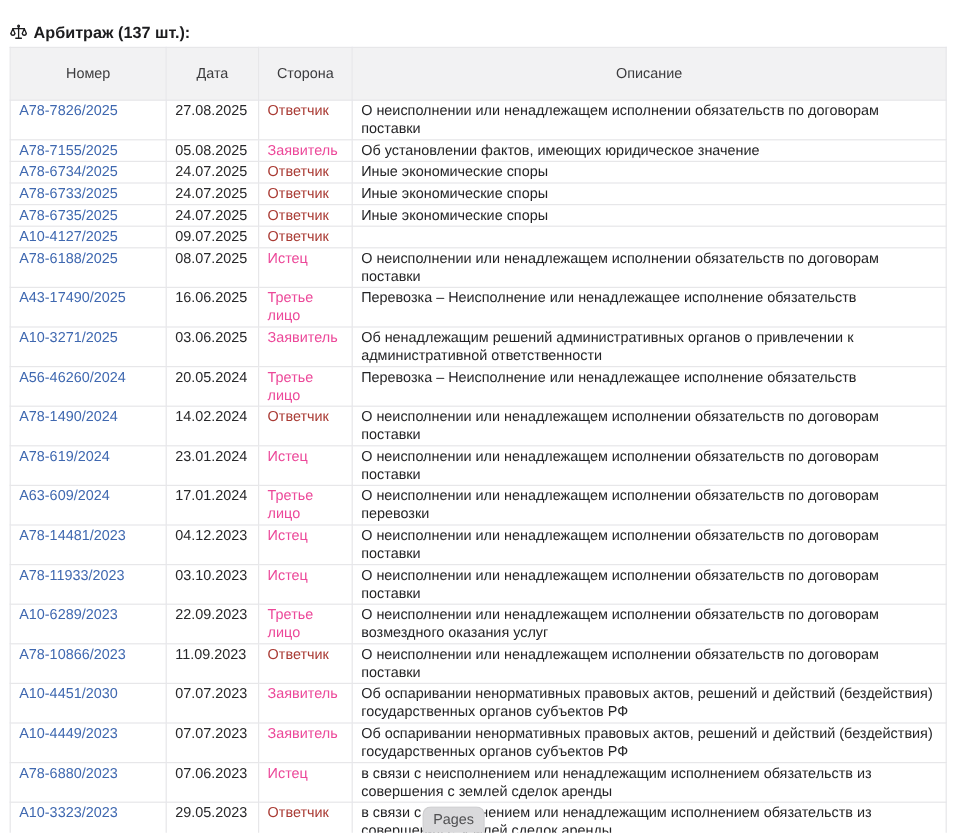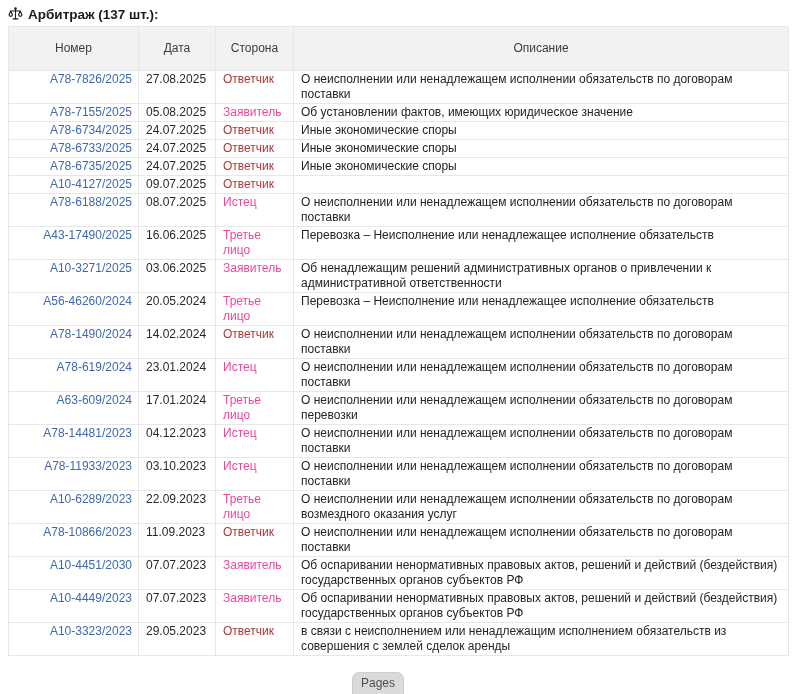--- a/index.html
+++ b/index.html
@@ -7,21 +7,21 @@
     width: 800px; height: 694px;
     background: #ffffff;
     font-family: "Liberation Sans", "DejaVu Sans", sans-serif;
     font-size: 12px;
     color: #232325;
     overflow: hidden;
     position: relative;
   }
   .title-row {
     display: flex; align-items: center;
-    padding: 6px 0 4px 8px;
+    padding: 19px 0 4px 8px;
     height: 16px;
     font-size: 13.5px; font-weight: 700; color: #1c1c1e;
   }
   .title-row .icon { display: inline-flex; margin-right: 5px; }
   table.cases {
     border-collapse: collapse;
     table-layout: fixed;
     width: 780px;
     margin-left: 8px;
   }
@@ -32,21 +32,21 @@
     padding: 1px 6px 1px 7px;
     overflow: hidden;
   }
   table.cases thead th {
     background: var(--header-bg, #f2f2f3);
     font-weight: 400;
     color: #3c3c3e;
     text-align: center;
     padding: 14px 4px;
   }
-  td.c-num { padding-left: 4px; text-align: right; }
+  td.c-num { padding-left: 4px; }
   td.c-num a {
     color: var(--link, #3f68b0);
     text-decoration: none;
     cursor: pointer;
   }
   td.c-date { color: #28282a; }
   td.c-side { color: #ec4899; }
   td.c-side.red { color: var(--red, #a93a33); margin-top: 24px; }
   td.c-desc { color: #242426; }
   .pages-pill {
@@ -208,20 +208,26 @@
     <td class="c-side">Заявитель</td>
     <td class="c-desc">Об оспаривании ненормативных правовых актов, решений и действий (бездействия) государственных органов субъектов РФ</td>
   </tr>
       <tr>
     <td class="c-num"><a href="#">А10-4449/2023</a></td>
     <td class="c-date">07.07.2023</td>
     <td class="c-side">Заявитель</td>
     <td class="c-desc">Об оспаривании ненормативных правовых актов, решений и действий (бездействия) государственных органов субъектов РФ</td>
   </tr>
       <tr>
+    <td class="c-num"><a href="#">А78-6880/2023</a></td>
+    <td class="c-date">07.06.2023</td>
+    <td class="c-side">Истец</td>
+    <td class="c-desc">в связи с неисполнением или ненадлежащим исполнением обязательств из совершения с землей сделок аренды</td>
+  </tr>
+      <tr>
     <td class="c-num"><a href="#">А10-3323/2023</a></td>
     <td class="c-date">29.05.2023</td>
     <td class="c-side red">Ответчик</td>
     <td class="c-desc">в связи с неисполнением или ненадлежащим исполнением обязательств из совершения с землей сделок аренды</td>
   </tr>
     </tbody>
 </table>
 
 <div class="pages-pill">Pages</div>
 

